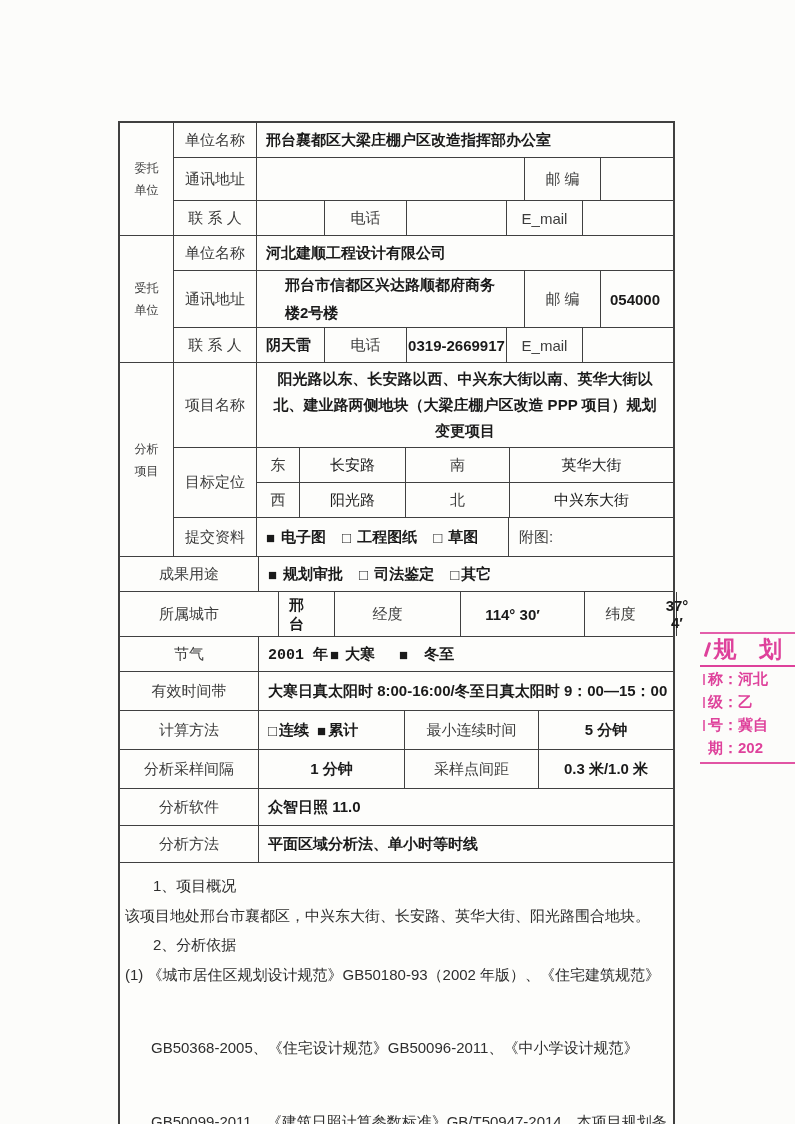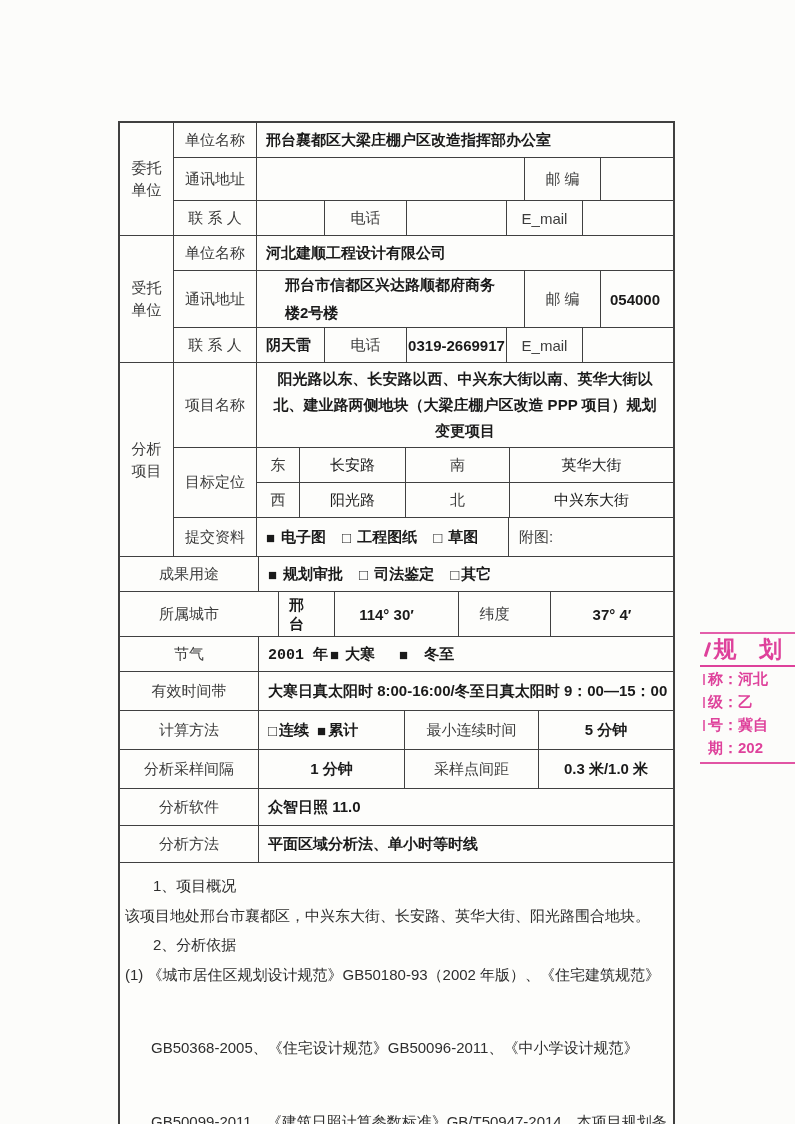--- a/index.html
+++ b/index.html
@@ -21,21 +21,21 @@
   }
   .sec{display:flex;border-top:1.5px solid var(--bd);}
   .tbl > :first-child{border-top:none;}
   .r{display:flex;border-top:1.5px solid var(--bd);}
   .tbl > .r{border-top:1.5px solid var(--bd);}
   .sbody{flex:1 1 auto;min-width:0;display:flex;flex-direction:column;}
   .sbody > .r:first-child{border-top:none;}
   .gcell{
     flex:0 0 54px;box-sizing:border-box;padding:0 11px;
     display:flex;align-items:center;justify-content:center;text-align:center;
-    font-size:15px;line-height:22px;color:var(--lab);
+    font-size:12px;line-height:22px;color:var(--lab);
     border-right:1.5px solid var(--bd);word-break:break-all;
   }
   .c{
     box-sizing:border-box;border-left:1.5px solid var(--bd);
     display:flex;align-items:center;font-size:15px;min-width:0;
   }
   .r > .c:first-child{border-left:none;}
   .lab{justify-content:center;text-align:center;color:var(--lab);}
   .v{font-weight:bold;color:var(--ink);}
   .cen{justify-content:center;text-align:center;}
@@ -214,20 +214,21 @@
       <span class="opt opt-tight">
           <span class="mk">□</span>
           <span class="v">其它</span>
         </span>
     </div>
   </div>
 
   <div class="r h44">
     <div class="c lab w-dlabel">所属城市</div>
     <div class="c v cen w-city">邢台</div>
+    <div class="c lab w-lnglab">经度</div>
     <div class="c v cen w-lngval">114° 30′</div>
     <div class="c lab w-latlab">纬度</div>
     <div class="c v cen flex1">37° 4′</div>
   </div>
 
   <div class="r h34">
     <div class="c lab w-dlabel">节气</div>
     <div class="c flex1 pl">
       <span class="yr">2001 年</span>
       <span class="opt opt-tight">

